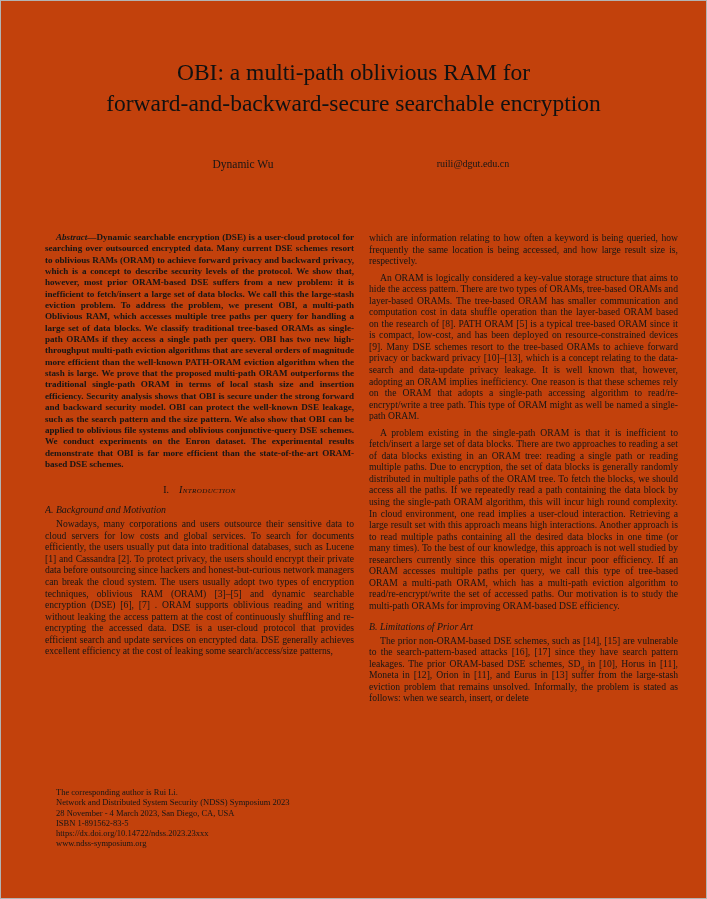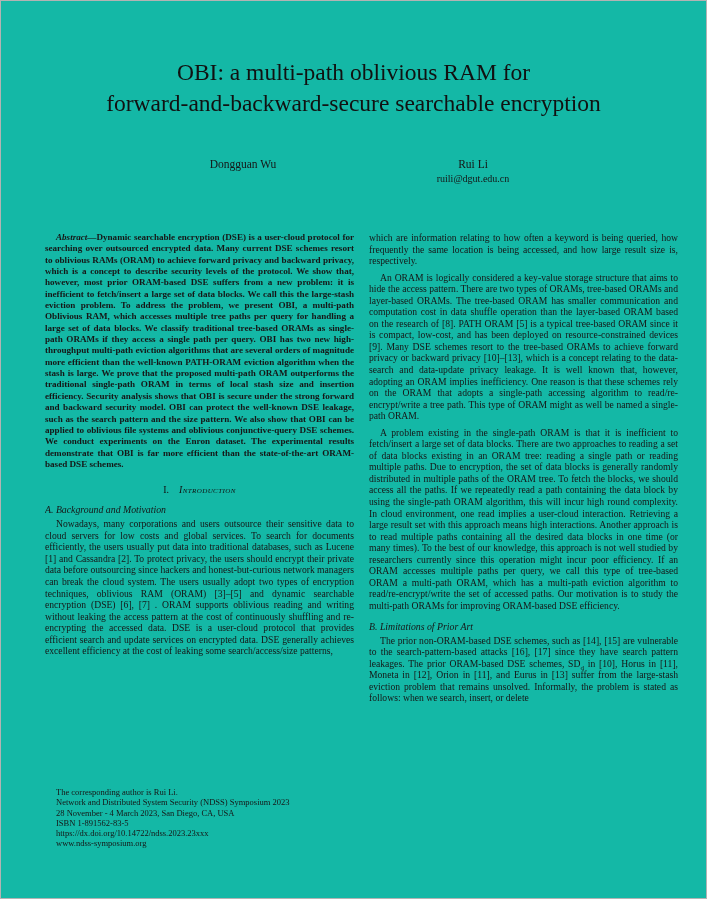--- a/index.html
+++ b/index.html
@@ -1,20 +1,20 @@
 <!DOCTYPE html>
 <html><head>
 <meta charset="utf-8">
 <style>
   html, body { margin: 0; padding: 0; background: #ffffff; }
   .page {
     position: relative;
     width: 707px; height: 899px;
     box-sizing: border-box;
-    background: #14b8a6;
+    background: #c2410c;
     border: 1px solid #b3b3b3;
     font-family: "Liberation Serif", "DejaVu Serif", serif;
     color: #161616;
     overflow: hidden;
   }
   .title-block {
     position: absolute; top: 56px; left: 0; right: 0;
     text-align: center;
   }
   .title-line {
@@ -70,24 +70,23 @@
 
 <div class="page">
 
   <div class="title-block">
     <div class="title-line">OBI: a multi-path oblivious RAM for</div>
     <div class="title-line">forward-and-backward-secure searchable encryption</div>
   </div>
 
   <div class="authors-row">
     <div class="author-block author-1">
-      <div class="author-name">Dongguan Wu</div>
+      <div class="author-name">Dynamic Wu</div>
     </div>
     <div class="author-block author-2">
-      <div class="author-name">Rui Li</div>
       <div class="author-email">ruili@dgut.edu.cn</div>
     </div>
   </div>
 
   <div class="col col-left">
     <p class="abstract"><span class="abstract-label">Abstract</span><span>—Dynamic searchable encryption (DSE) is a user-cloud protocol for searching over outsourced encrypted data. Many current DSE schemes resort to oblivious RAMs (ORAM) to achieve forward privacy and backward privacy, which is a concept to describe security levels of the protocol. We show that, however, most prior ORAM-based DSE suffers from a new problem: it is inefficient to fetch/insert a large set of data blocks. We call this the large-stash eviction problem. To address the problem, we present OBI, a multi-path Oblivious RAM, which accesses multiple tree paths per query for handling a large set of data blocks. We classify traditional tree-based ORAMs as single-path ORAMs if they access a single path per query. OBI has two new high-throughput multi-path eviction algorithms that are several orders of magnitude more efficient than the well-known PATH-ORAM eviction algorithm when the stash is large. We prove that the proposed multi-path ORAM outperforms the traditional single-path ORAM in terms of local stash size and insertion efficiency. Security analysis shows that OBI is secure under the strong forward and backward security model. OBI can protect the well-known DSE leakage, such as the search pattern and the size pattern. We also show that OBI can be applied to oblivious file systems and oblivious conjunctive-query DSE schemes. We conduct experiments on the Enron dataset. The experimental results demonstrate that OBI is far more efficient than the state-of-the-art ORAM-based DSE schemes.</span></p>
 
     <h2 class="sec-heading"><span class="sec-num">I.</span><span class="sec-title">Introduction</span></h2>
 
     <h3 class="subsec-heading">A. Background and Motivation</h3>

